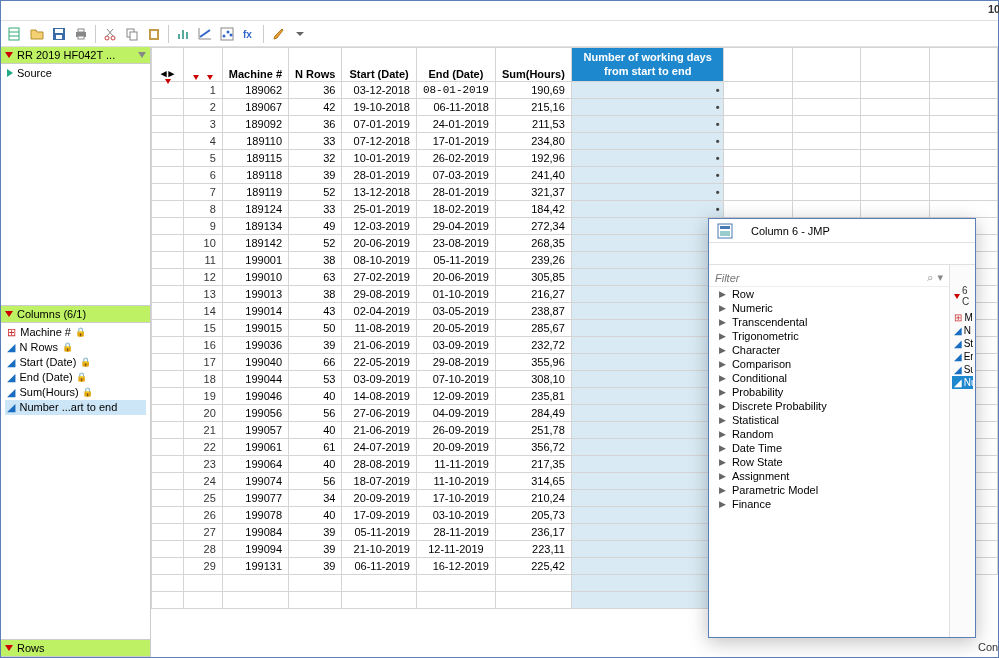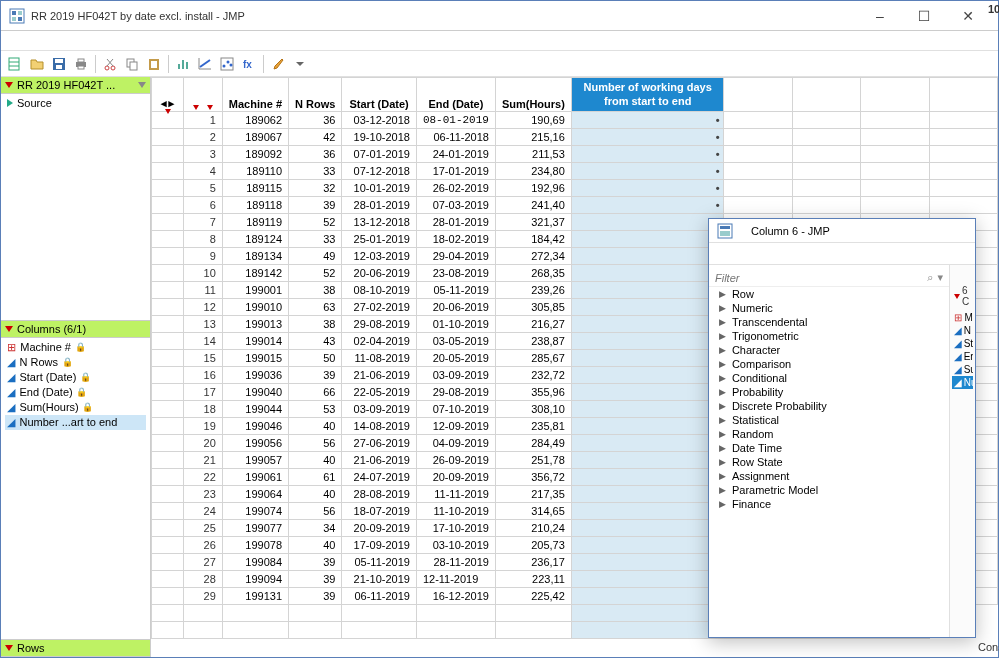--- a/index.html
+++ b/index.html
@@ -158,39 +158,20 @@
   .formula-col { width: 155px; }
   
   .source-row {display:flex;align-items:center;gap:4px;padding:1px 2px;}
   .green-play{width:0;height:0;border-top:4px solid transparent;border-bottom:4px solid transparent;border-left:6px solid #2a8;}
 </style>
 </head>
 <body>
 
 <div class="window">
 
-  <div class="titlebar">
-    <div class="titlebar-left">
-      <span class="win-icon">
-        <svg viewBox="0 0 16 16">
-            <rect x="1" y="1" width="14" height="14" fill="#fff" stroke="#4a7ab5"></rect>
-            <rect x="3" y="3" width="4" height="4" fill="#4a7ab5"></rect>
-            <rect x="9" y="3" width="4" height="4" fill="#9cc"></rect>
-            <rect x="3" y="9" width="4" height="4" fill="#9cc"></rect>
-            <rect x="9" y="9" width="4" height="4" fill="#4a7ab5"></rect>
-          </svg>
-      </span>
-      <span class="title-text">RR 2019 HF042T by date excl. install - JMP</span>
-    </div>
-    <div class="win-btns">
-      <div class="win-btn">–</div>
-      <div class="win-btn">☐</div>
-      <div class="win-btn close">✕</div>
-    </div>
-  </div>
 
   <div class="menubar" id="menubar">
       <span>File</span>
       <span>Edit</span>
       <span>Tables</span>
       <span>Rows</span>
       <span>Cols</span>
       <span>DOE</span>
       <span>Analyze</span>
       <span>Graph</span>
@@ -753,21 +734,21 @@
                 <td></td>
                 <td></td>
                 <td></td>
               </tr>
               <tr>
                 <td style="text-align: center;"></td>
                 <td class="rownum">28</td>
                 <td class="num">199094</td>
                 <td class="num">39</td>
                 <td class="num" style="text-align: right;">21-10-2019</td>
-                <td class="num" style="text-align: left;">12-11-2019</td>
+                <td class="num" style="text-align: center;">12-11-2019</td>
                 <td class="num">223,11</td>
                 <td class="formula-cell"><span class="dot">•</span></td>
                 <td></td>
                 <td></td>
                 <td></td>
                 <td></td>
               </tr>
               <tr>
                 <td style="text-align: center;"></td>
                 <td class="rownum">29</td>

